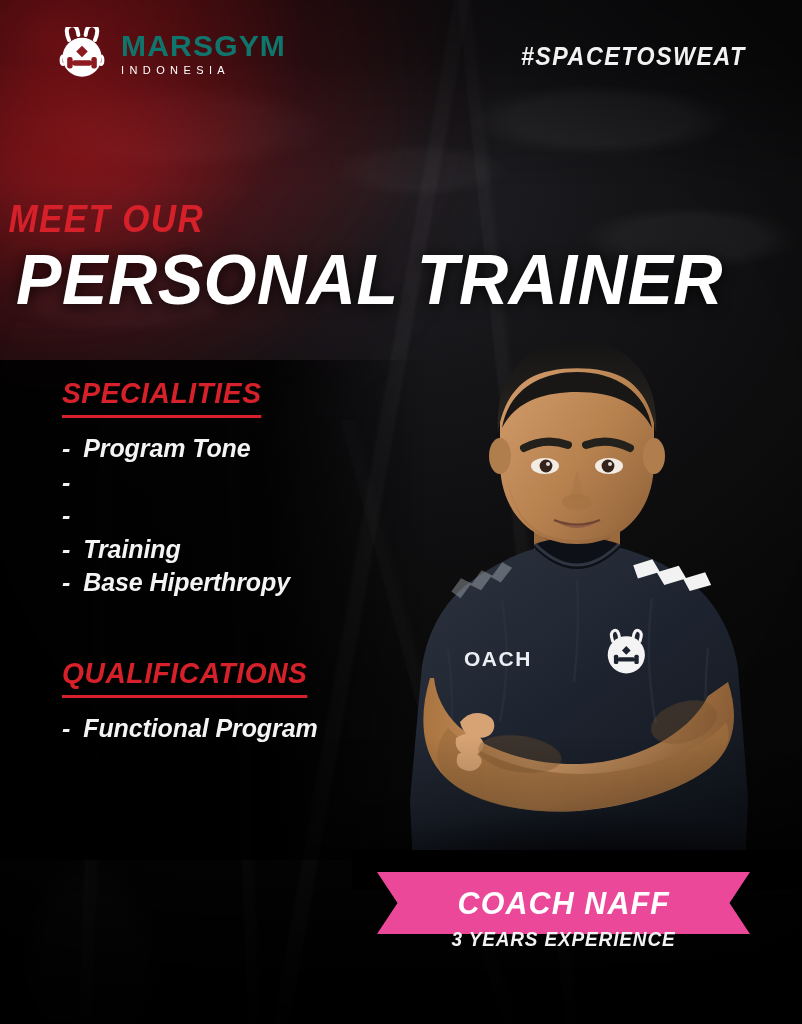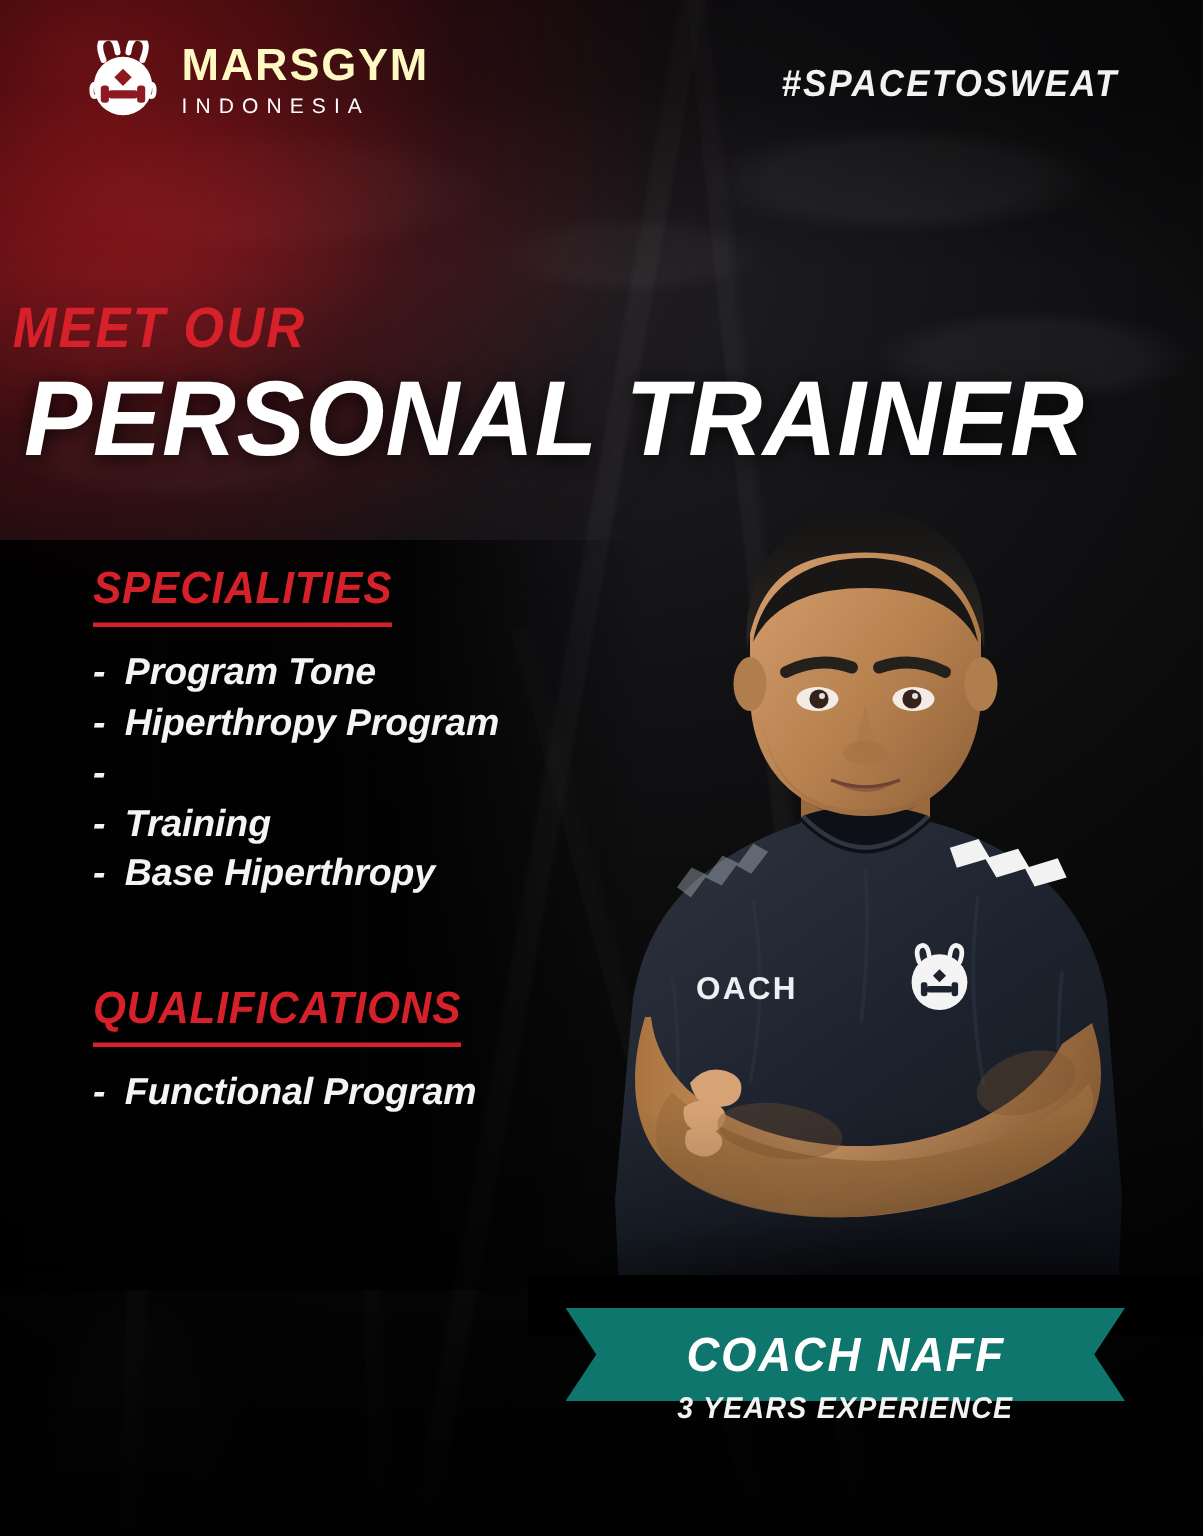--- a/index.html
+++ b/index.html
@@ -65,25 +65,25 @@
   }
 
   
   .brand{
     position:absolute; left:56px; top:27px;
     display:flex; align-items:center; gap:13px;
   }
   .brand-mark{ width:52px; height:52px; display:block; }
   .brand-words{ display:flex; flex-direction:column; line-height:1; }
   .brand-name{
-    font-size:30px; font-weight:700; color:#fef9c3;
+    font-size:30px; font-weight:700; color:#0f766e;
     letter-spacing:1.2px;
   }
   .brand-sub{
-    font-size:14px; font-weight:400; color:#fff;
+    font-size:11px; font-weight:400; color:#fff;
     letter-spacing:5.4px; margin-top:4px;
   }
 
   .hashtag{
     position:absolute; right:56px; top:42px;
     font-size:25px; font-weight:700; font-style:italic;
     color:#f2f2f2; letter-spacing:1.6px;
     transform:scaleX(.93);
     transform-origin:right center;
   }
@@ -134,21 +134,21 @@
     position:absolute; left:352px; top:330px;
     width:450px; height:560px;
     overflow:hidden;
   }
   .t-svg{ position:absolute; left:0; top:0; }
 
   
   .banner{
     position:absolute; left:377px; top:872px;
     width:373px; height:62px;
-    background:#0f766e;
+    background:#ec4899;
     clip-path:polygon(0 0, 100% 0, 94.5% 50%, 100% 100%, 0 100%, 5.5% 50%);
     display:flex; align-items:center; justify-content:center;
   }
   .banner-text{
     font-size:32px; font-weight:700; font-style:italic;
     color:#fff; letter-spacing:1.2px;
     transform:scaleX(.95);
   }
   .experience{
     position:absolute; left:377px; top:928px; width:373px;
@@ -327,21 +327,20 @@
 
     <div>
       <div class="sec-head">SPECIALITIES</div>
       <ul class="sec-list">
         <li>
           <span class="dash">-</span>
           <span>Program Tone</span>
         </li>
         <li>
           <span class="dash">-</span>
-          <span>Hiperthropy Program</span>
         </li>
         <li>
           <span class="dash">-</span>
         </li>
         <li>
           <span class="dash">-</span>
           <span>Training</span>
         </li>
         <li>
           <span class="dash">-</span>

